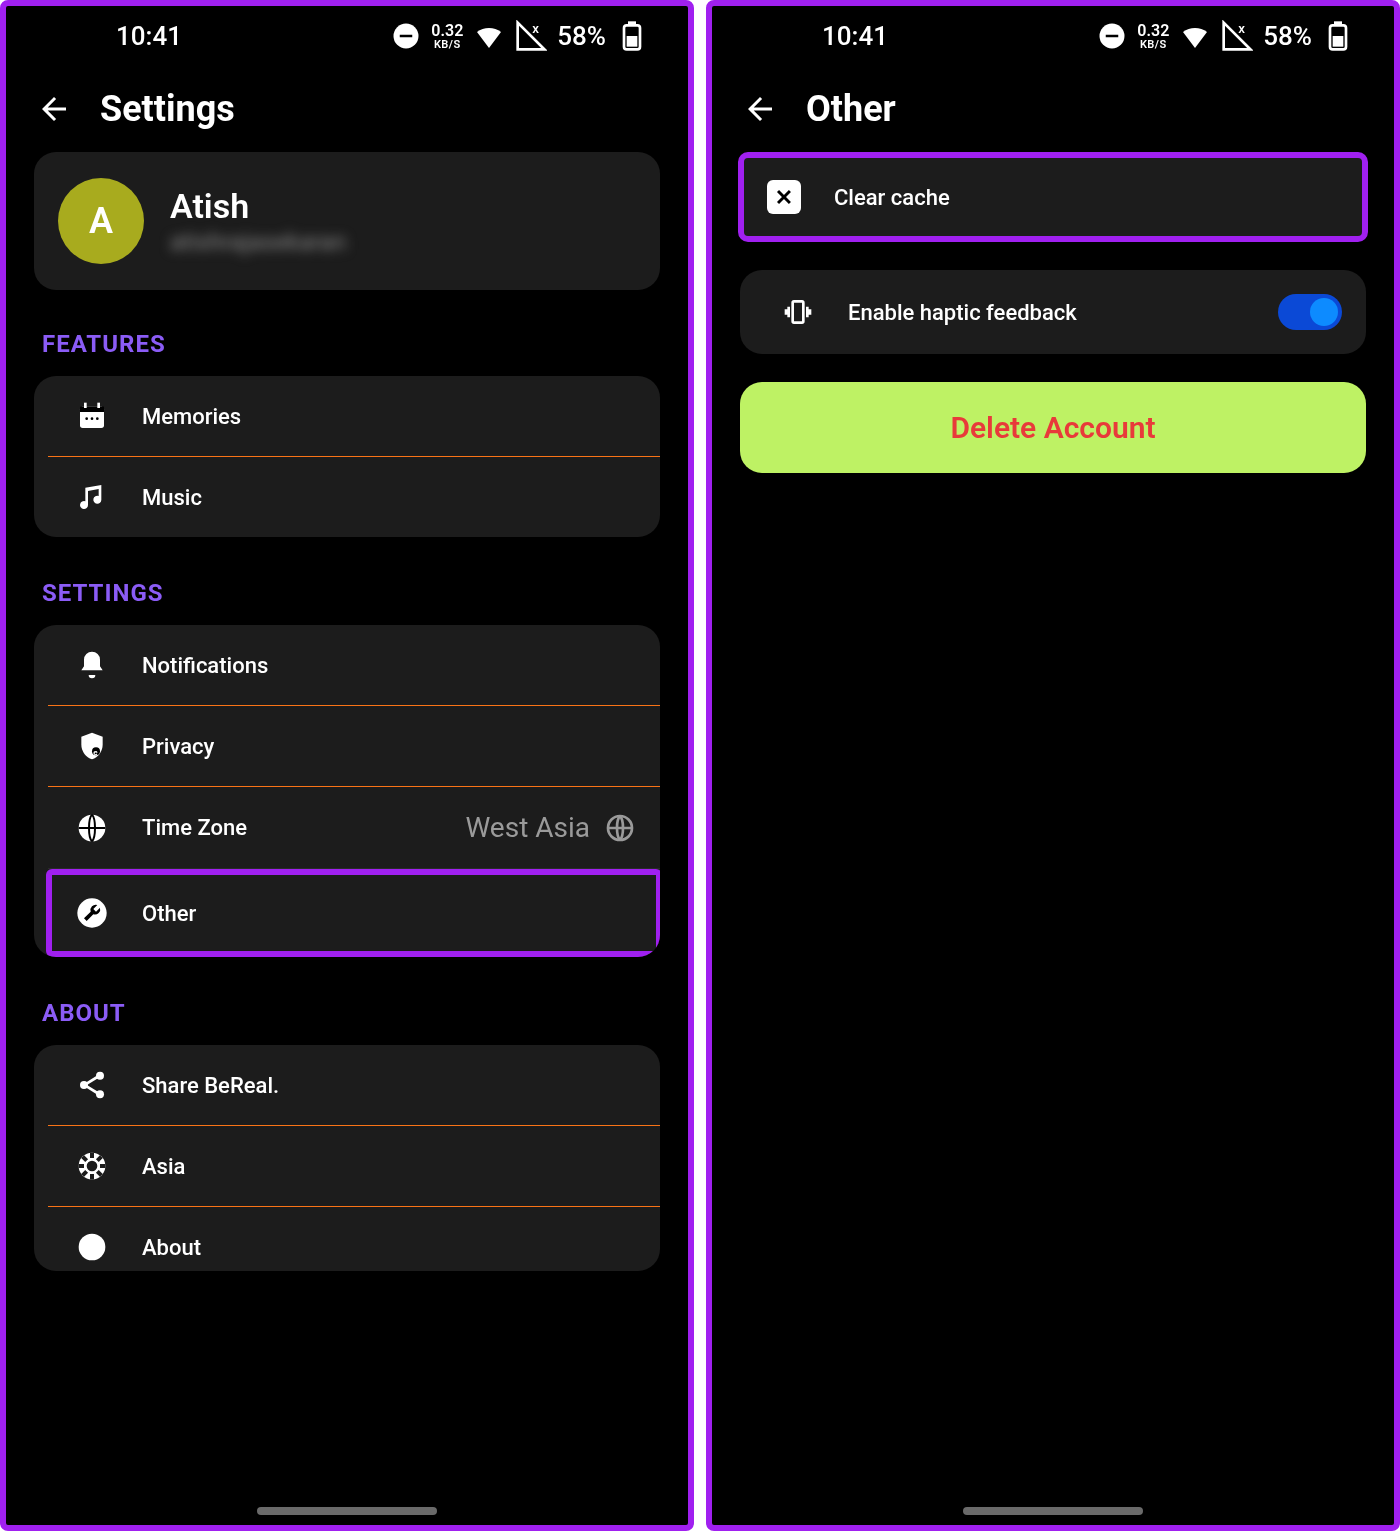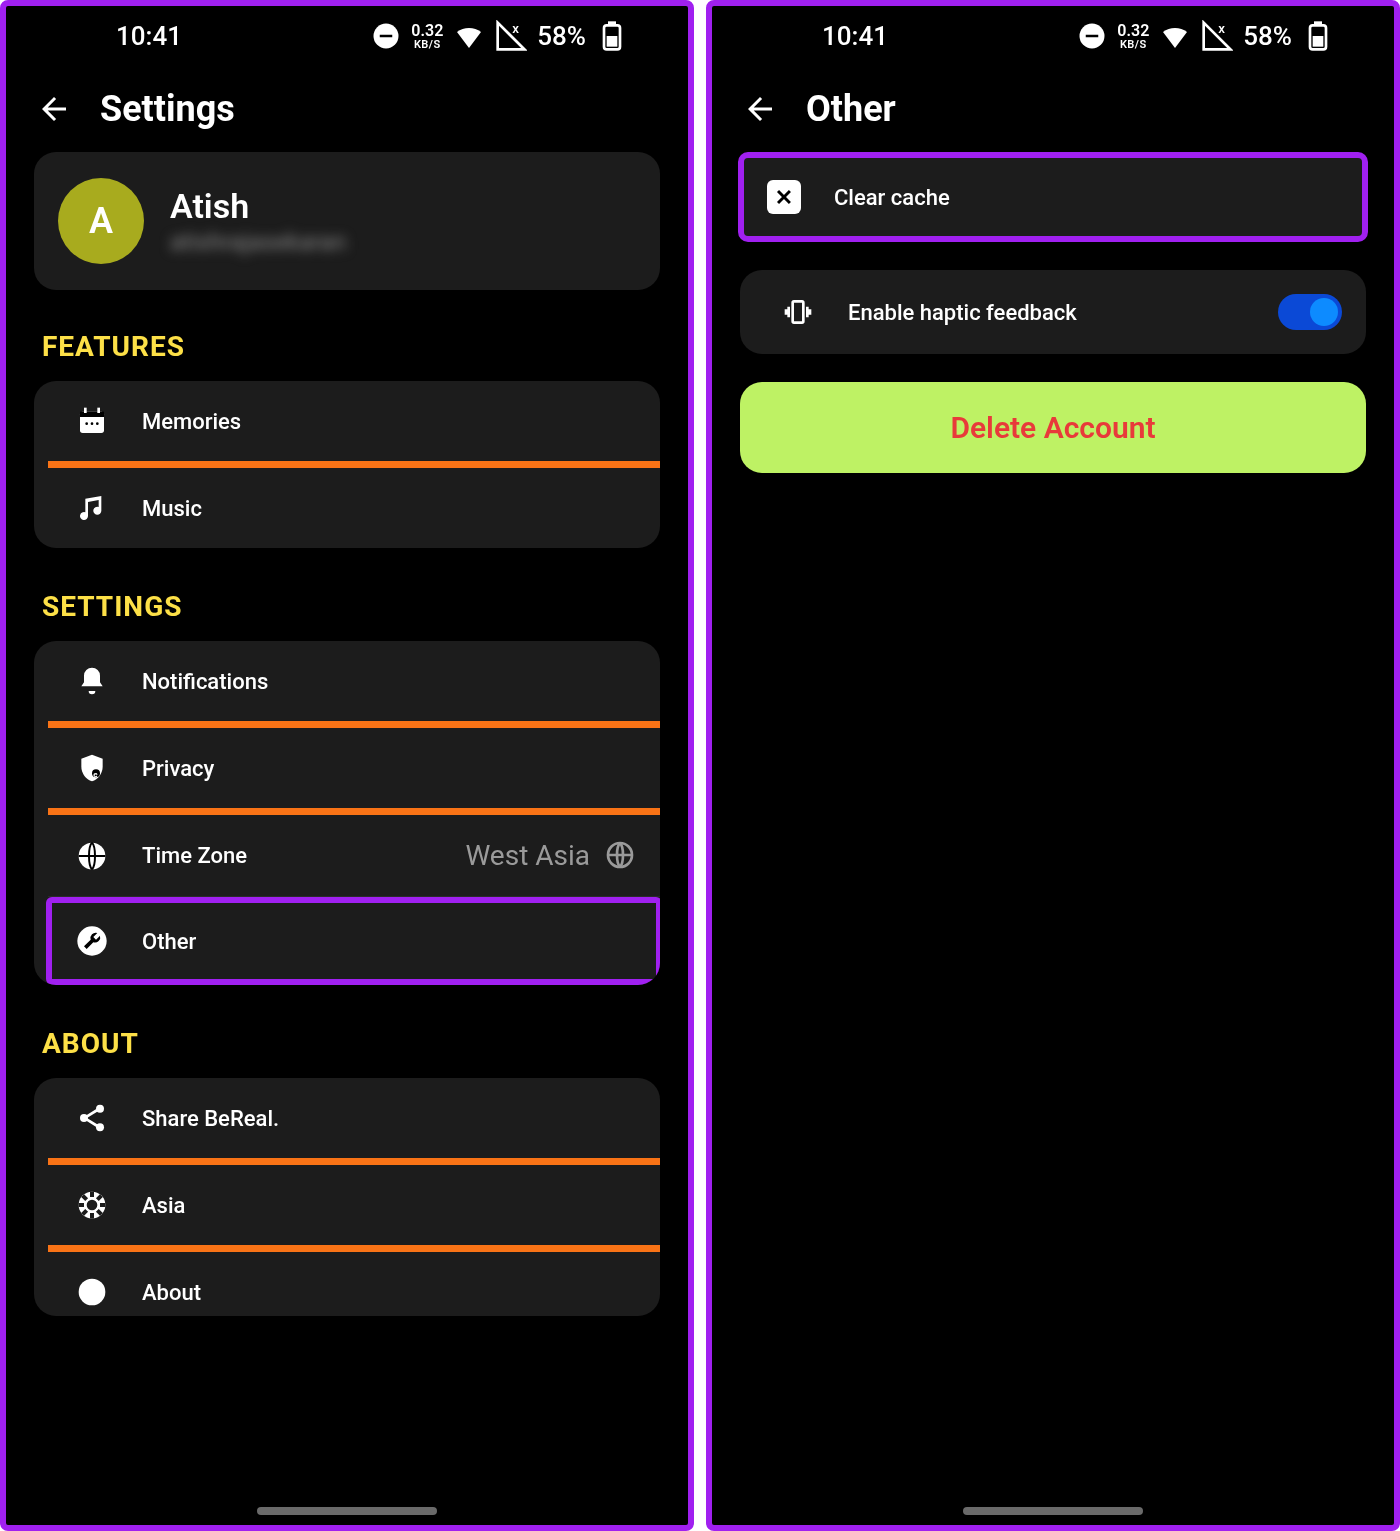--- a/index.html
+++ b/index.html
@@ -20,21 +20,21 @@
     border-radius: 8px;
     position: relative;
     overflow: hidden;
     color: #fff;
   }
   .status-bar {
     height: 60px;
     display: flex;
     align-items: center;
     justify-content: space-between;
-    padding: 0 60px 0 110px;
+    padding: 0 40px 0 110px;
     font-size: 26px;
     font-weight: 500;
   }
   .status-right { display: flex; align-items: center; gap: 10px; }
   .status-stack { display:flex; flex-direction:column; align-items:center; line-height:1; }
   .status-stack .top { font-size: 16px; font-weight:600; }
   .status-stack .bot { font-size: 11px; font-weight:600; letter-spacing:0.5px; }
   .nav-header {
     display: flex;
     align-items: center;
@@ -55,36 +55,36 @@
   .avatar {
     width: 86px; height: 86px;
     border-radius: 50%;
     background: #a8ab1e;
     display: flex; align-items: center; justify-content: center;
     font-size: 36px; font-weight: 600; color: #fff;
   }
   .profile-name { font-size: 34px; font-weight: 600; }
   .profile-sub { font-size: 24px; color: #888; filter: blur(6px); margin-top:2px; }
   .section-label {
-    color: #fde047;
-    font-size: 28px;
+    color: #8b5cf6;
+    font-size: 24px;
     font-weight: 700;
     letter-spacing: 1px;
     margin: 0 0 18px 8px;
   }
   .list-card { background: #1c1c1c; border-radius: 22px; overflow: hidden; margin-bottom: 42px; padding-left: 14px; }
   .list-row {
     display: flex; align-items: center;
     padding: 24px 24px;
     gap: 30px;
-    border-top: 7px solid #f97316;
+    border-top: 1px solid #f97316;
   }
   .list-row:first-child { border-top: none; }
   .row-label { font-size: 22px; font-weight: 500; flex: 1; }
-  .row-trail { display:flex; align-items:flex-start; gap:14px; color:#9a9a9a; font-size:28px; }
+  .row-trail { display:flex; align-items:center; gap:14px; color:#9a9a9a; font-size:28px; }
   .icon-box { width: 40px; display:flex; justify-content:center; }
   .icon { width: 32px; height: 32px; }
   .highlight-row-wrap {
     border: 6px solid #a020f0;
     border-radius: 6px;
     margin: 0 -2px;
     background: #1c1c1c;
   }
   .highlight-row-wrap .list-row { border-top: none; padding: 22px 20px; }
   .sep-before-highlight { border-top:1px solid #2a2a2a; height:0; }

